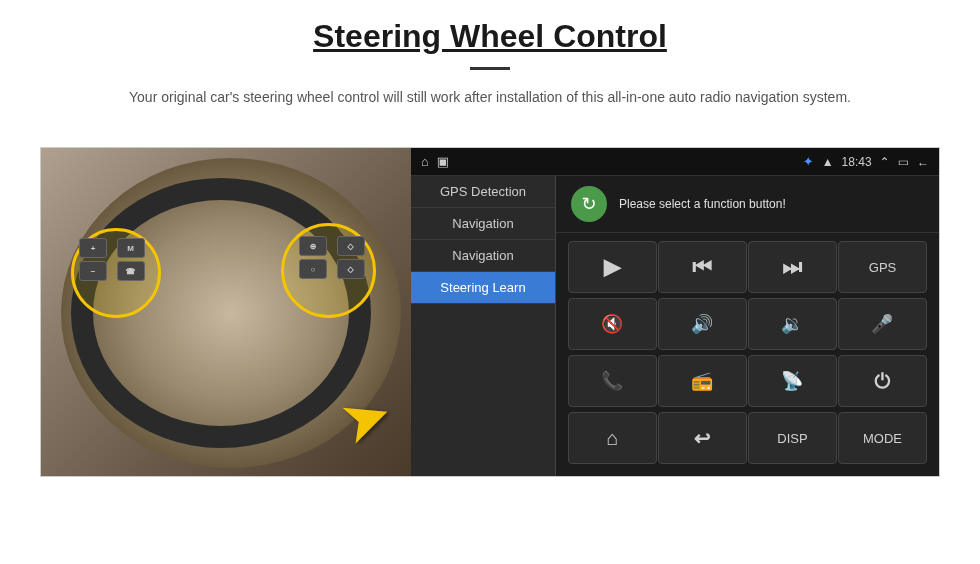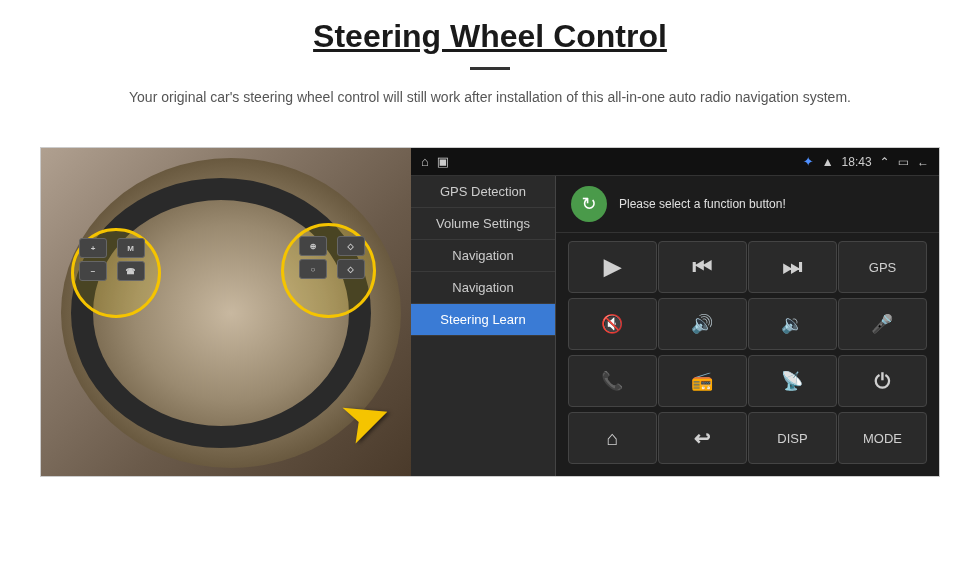--- a/index.html
+++ b/index.html
@@ -367,23 +367,20 @@
         </div>
       </div>
 
       <div class="main-content">
 
         <div class="menu-sidebar">
           <div class="menu-item">
             <span>GPS Detection</span>
           </div>
           <div class="menu-item">
-            <span>Volume Settings</span>
-          </div>
-          <div class="menu-item">
             <span>Navigation</span>
           </div>
           <div class="menu-item">
             <span>Navigation</span>
           </div>
           <div class="menu-item active">
             <span>Steering Learn</span>
           </div>
         </div>
 

